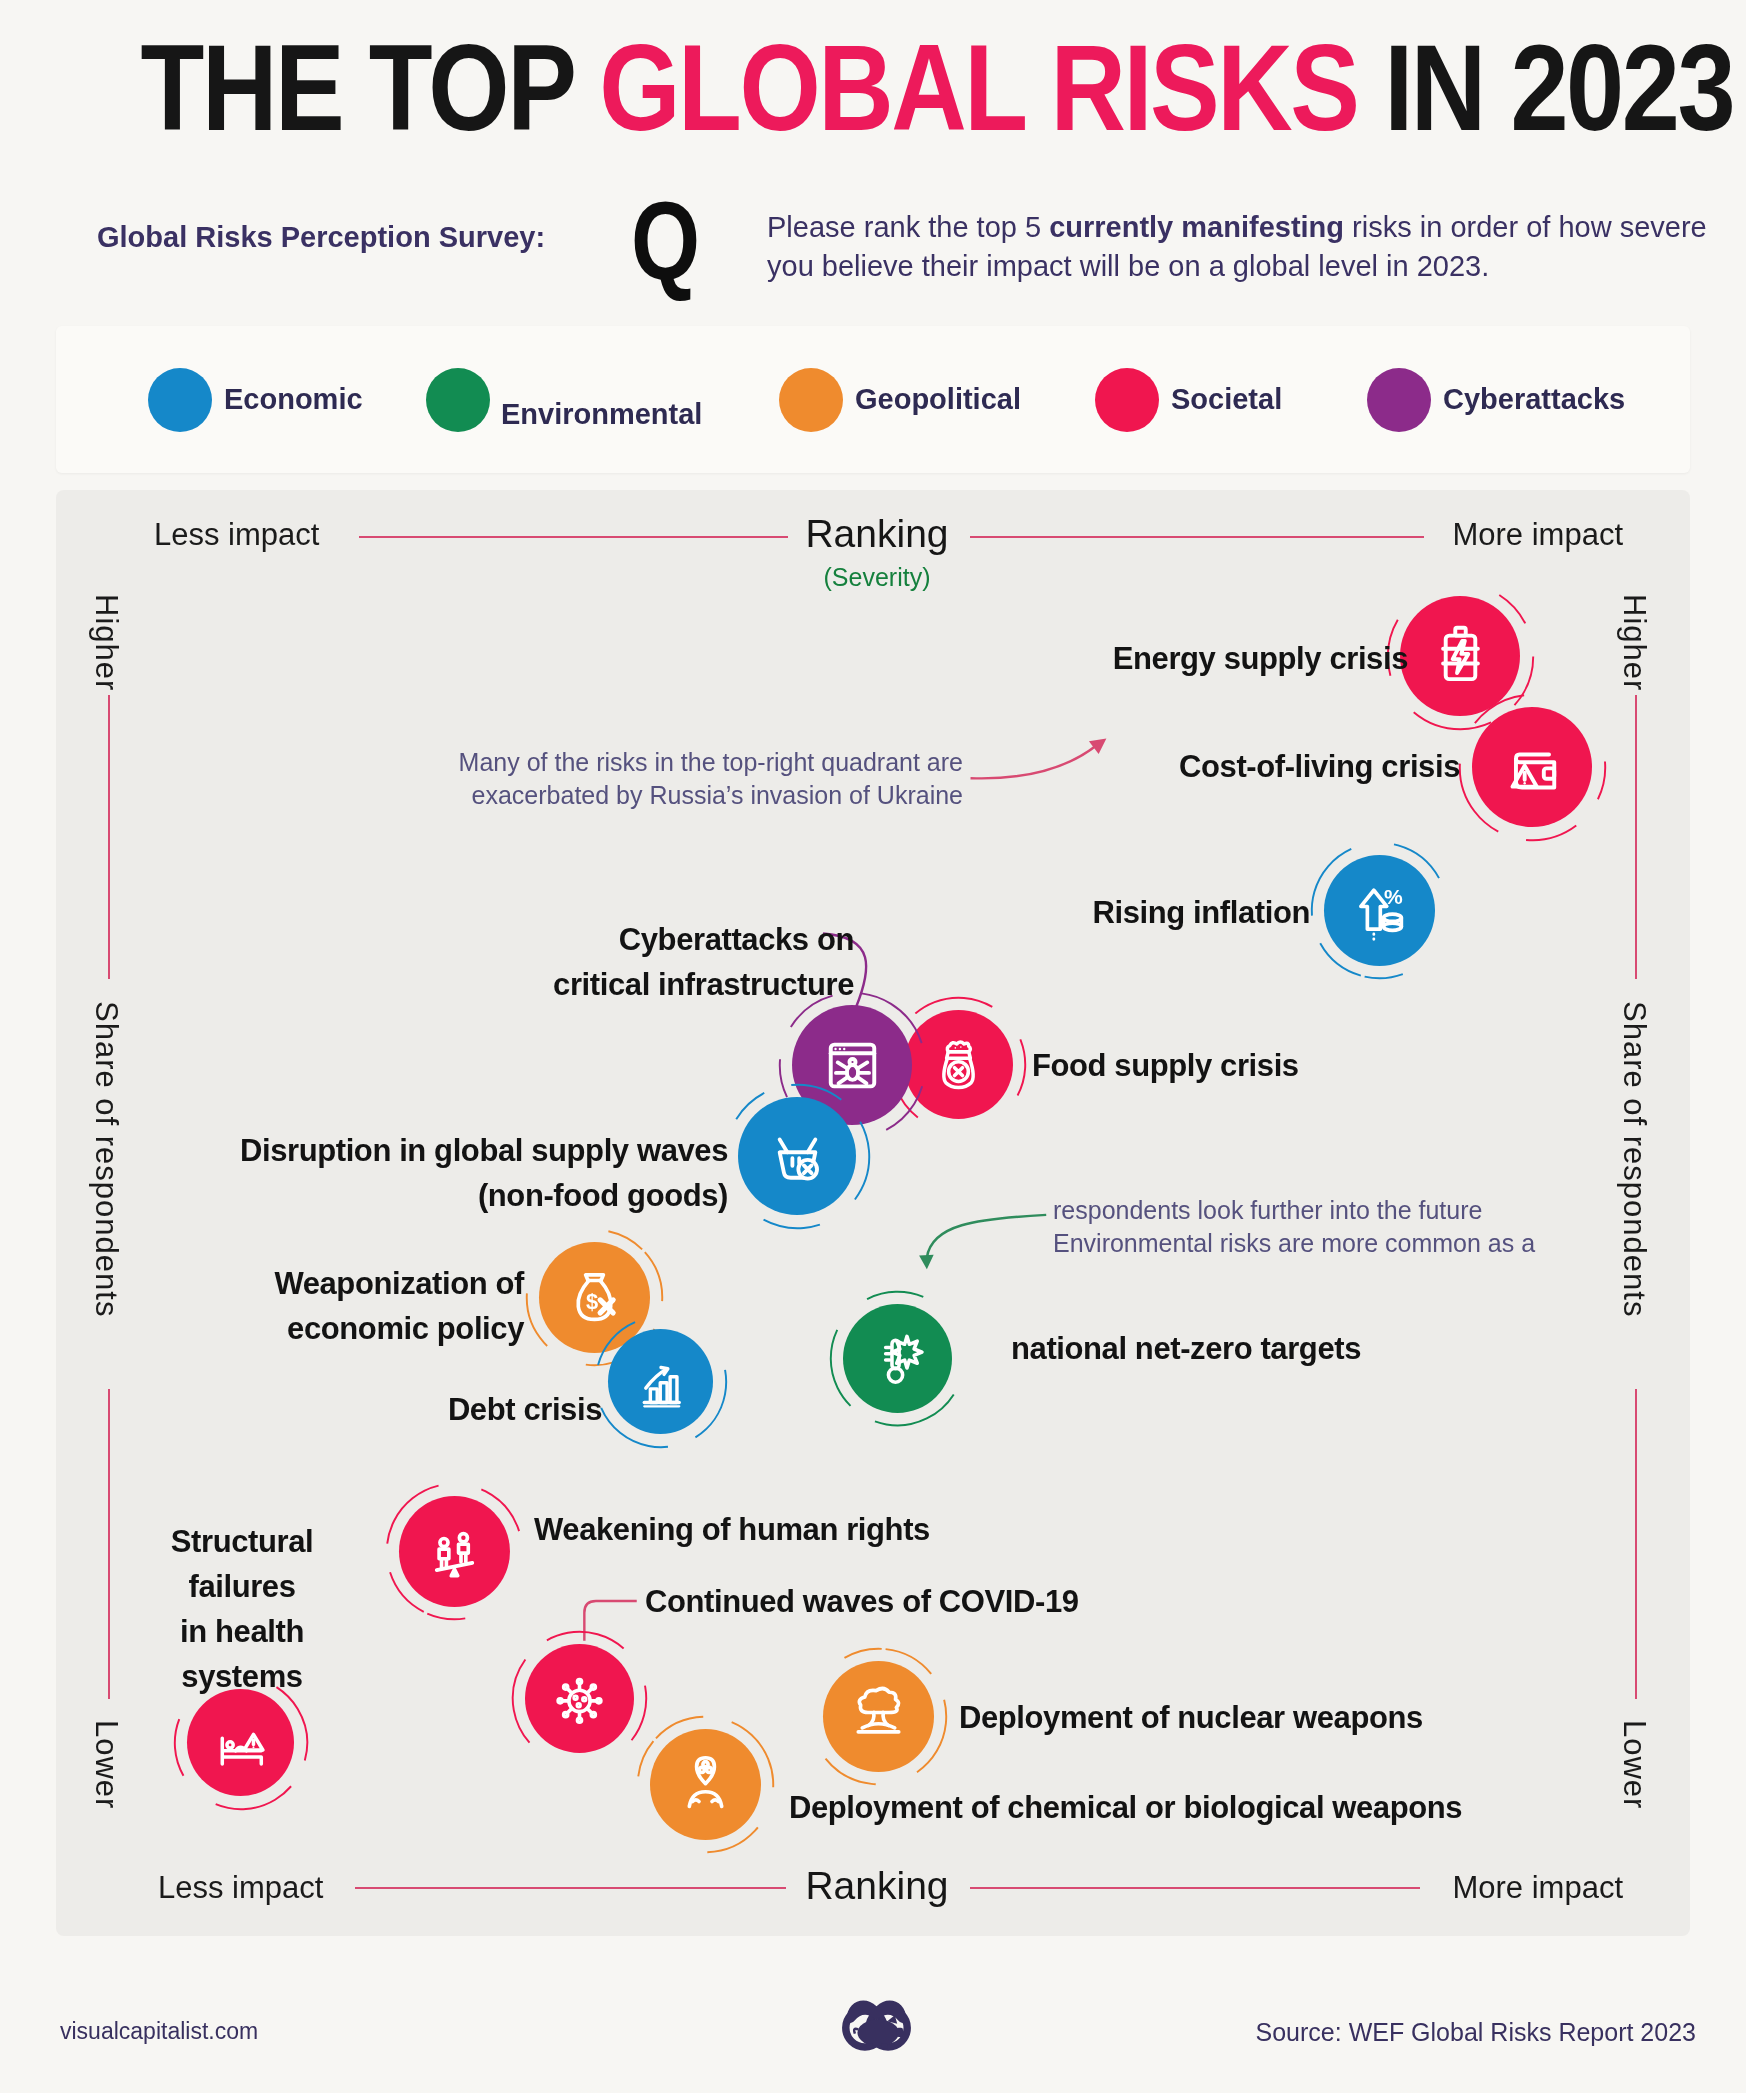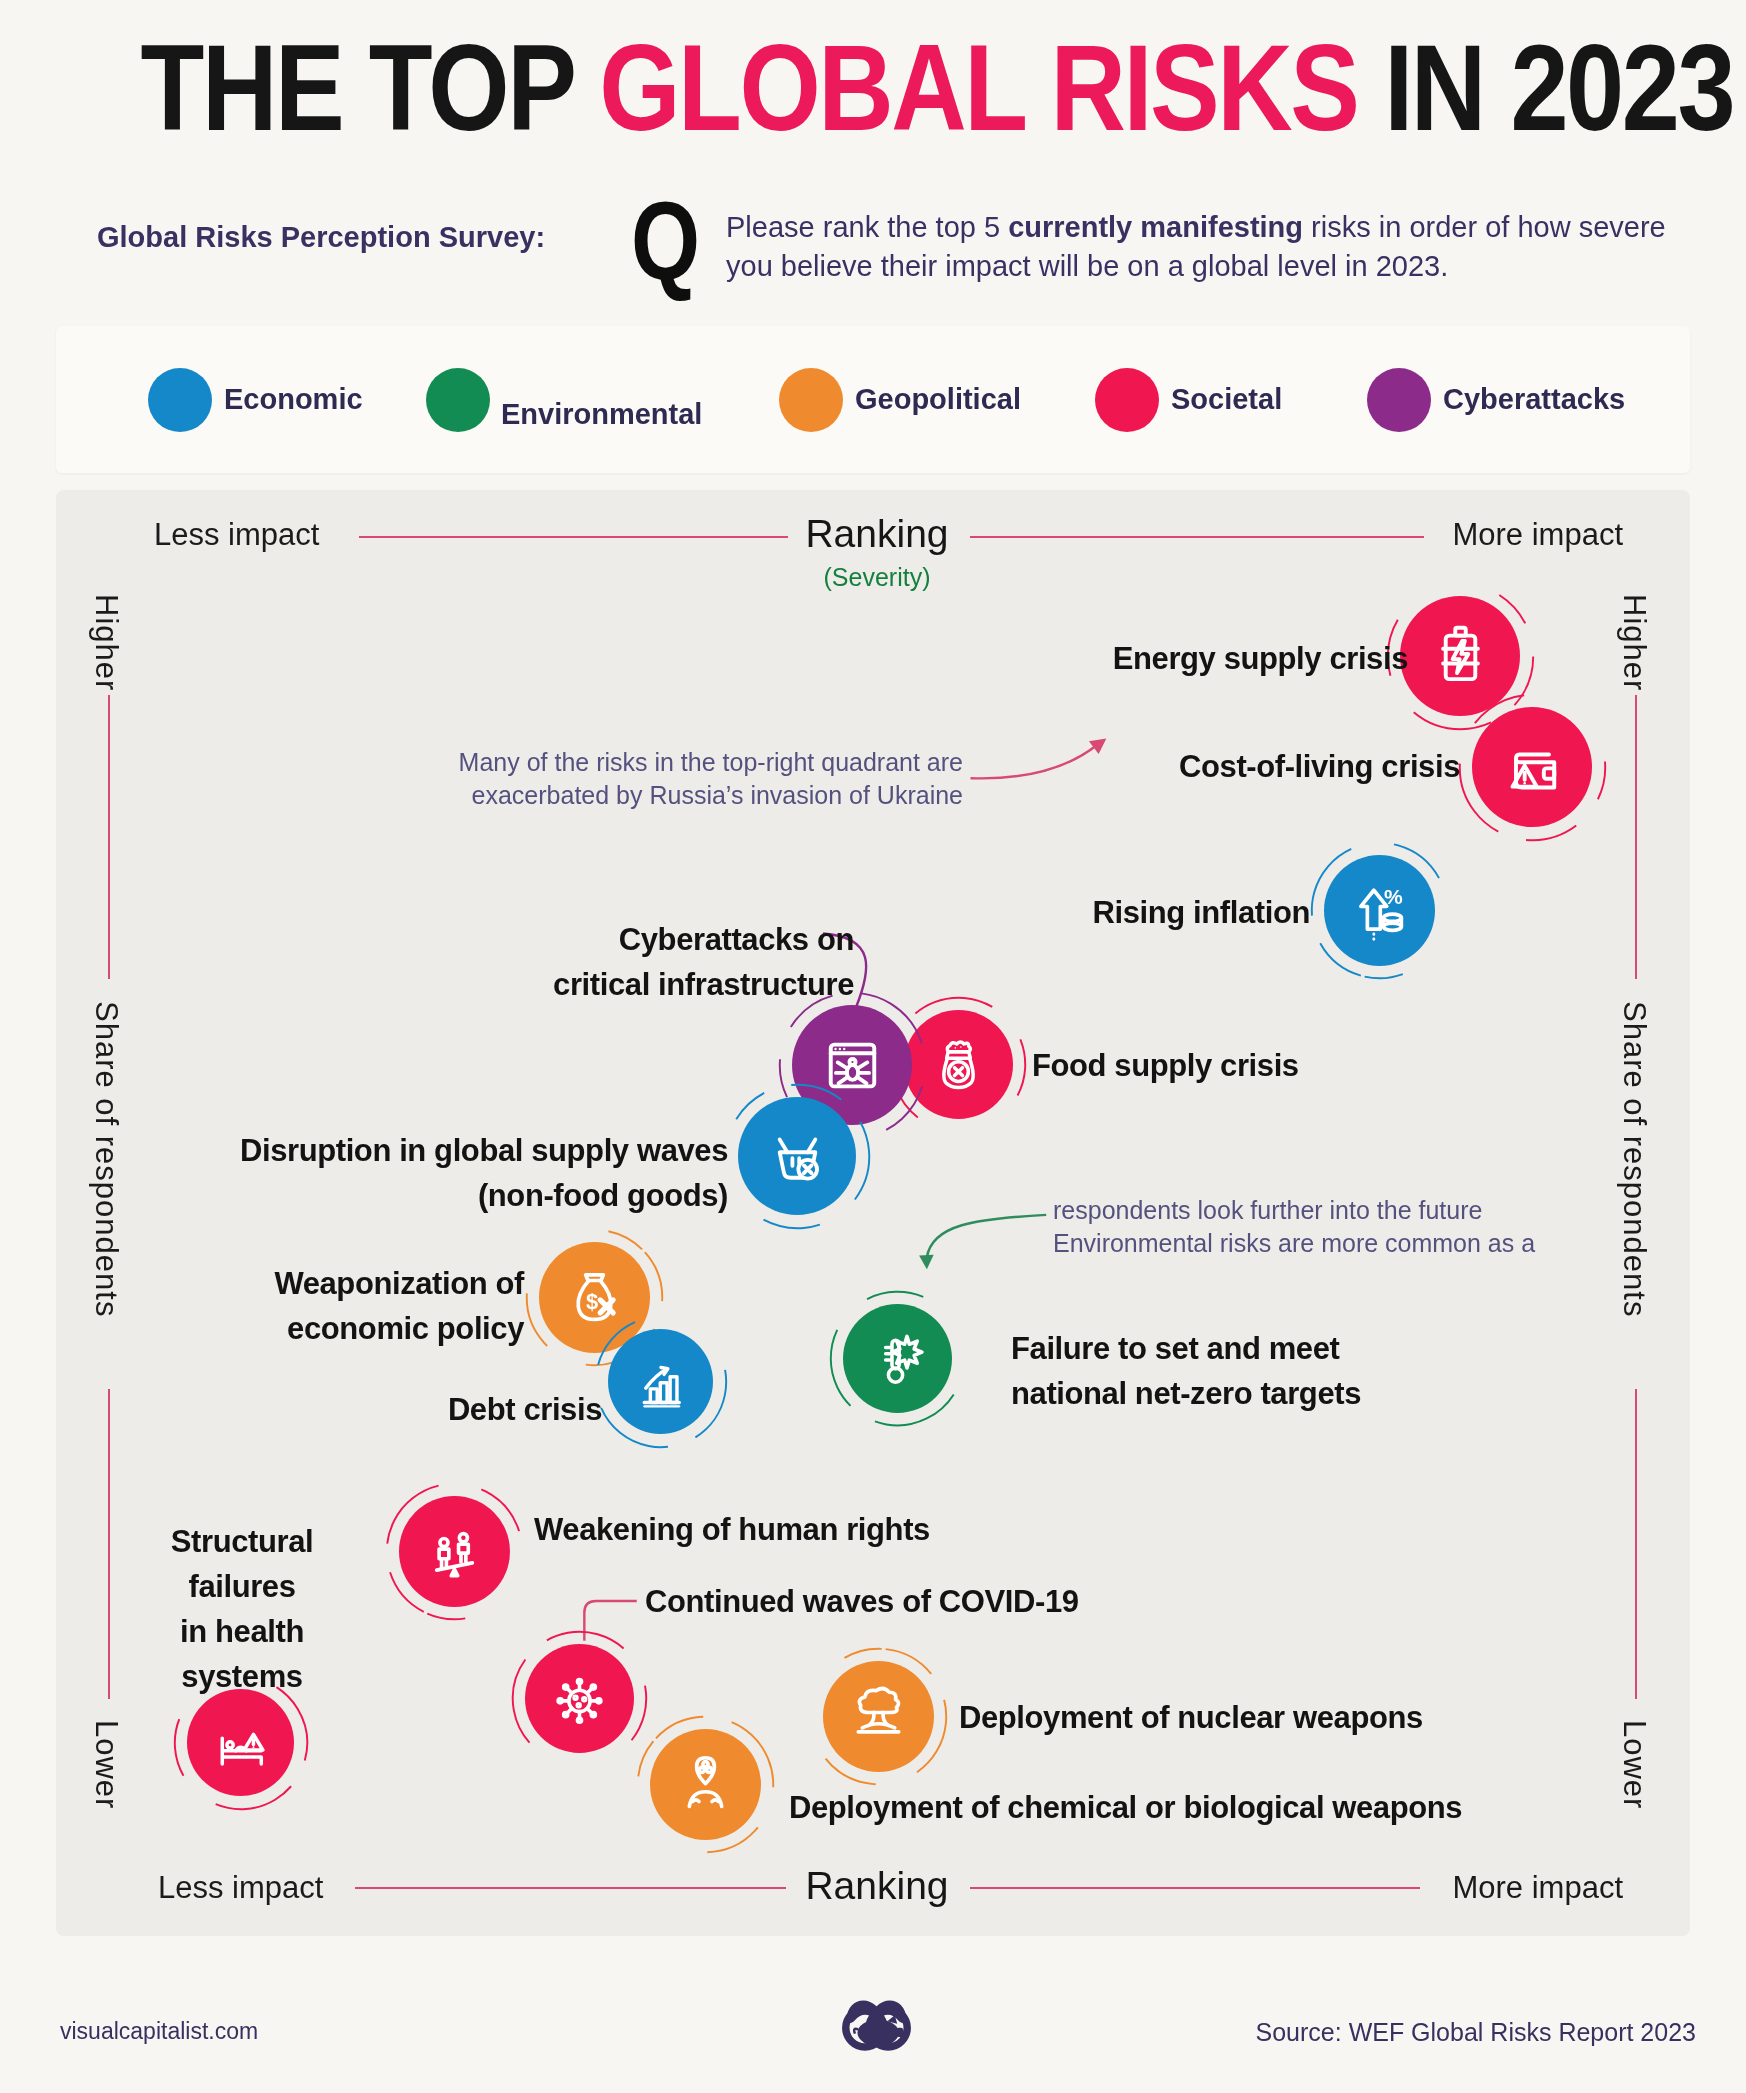--- a/index.html
+++ b/index.html
@@ -6,21 +6,21 @@
   .canvas{position:relative;width:1747px;height:2093px;background:#F7F6F3;
           font-family:"Liberation Sans",sans-serif;overflow:hidden;}
   
   .title{position:absolute;left:0;right:0;top:25px;text-align:center;
          font-weight:700;font-size:123px;letter-spacing:-2.9px;color:#161616;line-height:126px;white-space:nowrap;}
   .t-scale{display:inline-block;transform:scaleX(0.85);transform-origin:center;}
   .hl{color:#ED1A5B;}
   .survey-label{position:absolute;left:97px;top:221px;font-size:29px;font-weight:700;color:#3A3163;}
   .q-mark{position:absolute;left:631px;top:186px;font-size:111px;font-weight:700;color:#0e0e0e;
           transform:scaleX(0.8);transform-origin:left top;line-height:1;}
-  .question{position:absolute;left:726px;top:208px;width:980px;font-size:29px;line-height:39px;color:#3A3163;}
+  .question{position:absolute;left:767px;top:208px;width:980px;font-size:29px;line-height:39px;color:#3A3163;}
   .question b{font-weight:700;}
   
   .legend-bg{position:absolute;left:56px;top:326px;width:1634px;height:147px;background:#FBFAF7;
              border-radius:5.8px;box-shadow:0 1px 2.9px rgba(0,0,0,0.05);}
   .legend-dot{position:absolute;width:64px;height:64px;border-radius:50%;}
   .legend-label{position:absolute;font-size:29px;font-weight:700;color:#2E2A52;line-height:37px;}
   
   .chart-bg{position:absolute;left:56px;top:490px;width:1634px;height:1446px;background:#EDECE9;border-radius:7.8px;}
   .axis-label{position:absolute;font-size:31px;color:#1B1B1B;white-space:nowrap;}
   .axis-ranking{position:absolute;font-size:39px;color:#161616;white-space:nowrap;}
@@ -258,21 +258,20 @@
         </svg>
         <div class="disc" style="left: 19.4px; top: 19.4px; width: 109px; height: 109px; background: rgb(18, 140, 82);"></div>
         <svg viewBox="0 0 100 100" width="79" height="79" stroke="#fff" fill="none" stroke-width="4.5" stroke-linecap="round" stroke-linejoin="round" style="left: 34px; top: 34px; color: rgb(18, 140, 82);">
           <path d="M62 22 L65 32 L75 28 L71 38 L81 42 L71 46 L75 56 L65 52 L62 62 L59 52 L49 56 L53 46 L43 42 L53 38 L49 28 L59 32 Z"></path>
           <rect x="43" y="27" width="9" height="36" rx="4.5"></rect>
           <circle cx="47.5" cy="71" r="9"></circle>
           <path d="M35 36 H40 M35 44 H40 M35 52 H40"></path>
         </svg>
       </div>
       <div class="risk-label" style="top: 1326px; left: 1011px;">
-        <div>Failure to set and meet</div>
         <div>national net-zero targets</div>
       </div>
       <div class="bubble" style="left: 380px; top: 1477px; width: 149px; height: 149px;">
         <svg width="149" height="149" viewBox="0 0 154 154">
           <circle cx="77" cy="77" r="70" fill="none" stroke="#F0164F" stroke-width="2" stroke-dasharray="55 30 85 45 60 120 40 70" transform="rotate(117 77 77)"></circle>
         </svg>
         <div class="disc" style="left: 19.4px; top: 19.4px; width: 111px; height: 111px; background: rgb(240, 22, 79);"></div>
         <svg viewBox="0 0 100 100" width="81" height="81" stroke="#fff" fill="none" stroke-width="4.5" stroke-linecap="round" stroke-linejoin="round" style="left: 34px; top: 34px; color: rgb(240, 22, 79);">
           <path d="M28 73 L72 64"></path>
           <path d="M46 80 H54 L50 72 Z"></path>

